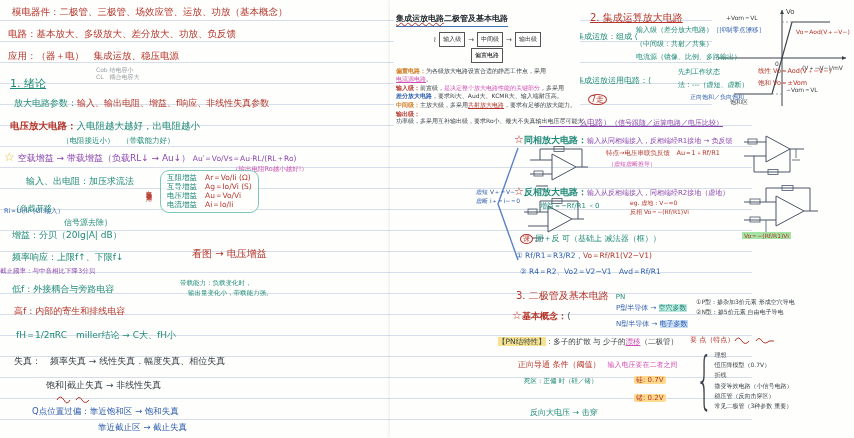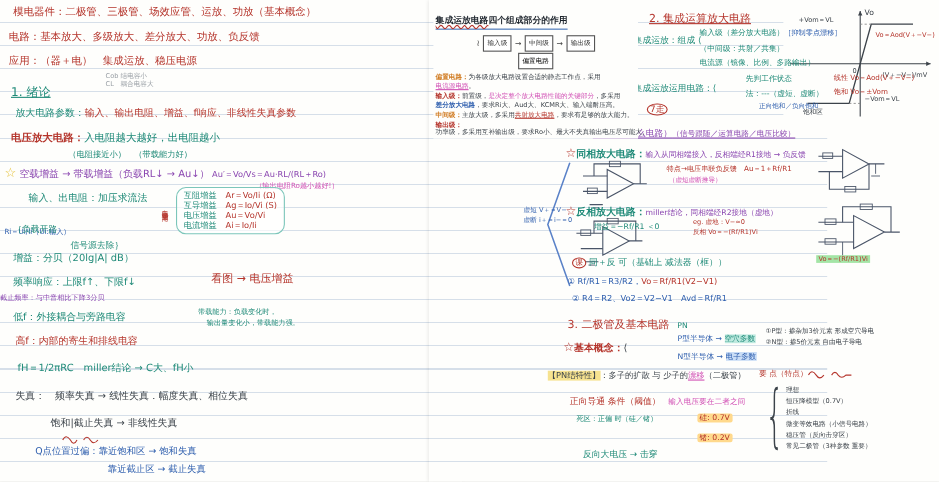--- a/index.html
+++ b/index.html
@@ -101,21 +101,21 @@
     <div class="blk " style="left: 14px; top: 356px; font-size: 9px;"><span class="seg c-ink">失真：　频率失真 → 线性失真．幅度失真、相位失真</span></div>
     <div class="blk " style="left: 46px; top: 380px; font-size: 9px;"><span class="seg c-ink">饱和|截止失真 → 非线性失真</span></div>
     <div class="blk " style="left: 32px; top: 406px; font-size: 8.5px;"><span class="seg c-blue">Q点位置过偏：</span><span class="seg c-blue">靠近饱和区 → 饱和失真</span></div>
     <div class="blk " style="left: 98px; top: 422px; font-size: 8.5px;"><span class="seg c-blue">靠近截止区 → 截止失真</span></div>
   </div>
 
 <div class="page" id="right-page">
   <div class="ruled" id="right-ruled"></div>
 
   <div id="printed">
-    <div class="ptitle"><span class="tw">集成运放电路</span><span>四个组成部分的作用</span></div>
+    <div class="ptitle"><span class="tw">集成运放电路</span><span>二极管及基本电路</span></div>
     <div class="pdiag">
       <span class="psrc">≀</span>
       <span class="pbox">输入级</span>
       <span class="parrow">→</span>
       <span class="pbox">中间级</span>
       <span class="parrow">→</span>
       <span class="pbox">输出级</span>
     </div>
     <div class="pbias">
       <span class="pbox">偏置电路</span>
@@ -212,21 +212,21 @@
     <div class="blk " style="left: 288px; top: 68px; font-size: 7px;"><span class="seg c-teal">先判工作状态</span></div>
     <div class="blk " style="left: 288px; top: 81px; font-size: 7px;"><span class="seg c-teal">法：---（虚短、虚断）</span></div>
     <div class="blk " style="left: 300px; top: 93px; font-size: 6px;"><span class="seg c-blue">正向饱和／负向饱和</span></div>
     <div class="blk " style="left: 368px; top: 68px; font-size: 6.5px;"><span class="seg c-red">线性 Vo＝Aod(V＋−V−)</span></div>
     <div class="blk " style="left: 368px; top: 80px; font-size: 6.5px;"><span class="seg c-red">饱和 Vo＝±Vom</span></div>
     <div class="blk " style="left: 198px; top: 94px; font-size: 8px;"><span class="seg c-red circ">7走</span></div>
     <div class="blk " style="left: 140px; top: 116px; font-size: 8px;"><span class="seg c-red" style="font-size: 10px;">☆</span><span class="seg c-purple u">（判断是什么电路）</span><span class="seg c-purple u" style="font-size: 7px;">（信号跟随／运算电路／电压比较）</span></div>
     <div class="blk " style="left: 124px; top: 134px; font-size: 9px;"><span class="seg c-red" style="font-size: 11px;">☆</span><span class="seg c-teal b">同相放大电路：</span><span class="seg c-purple" style="font-size: 7px;">输入从同相端接入，反相端经R1接地 → 负反馈</span></div>
     <div class="blk " style="left: 216px; top: 150px; font-size: 6.5px;"><span class="seg c-red">特点→电压串联负反馈　Au＝1＋Rf/R1</span></div>
     <div class="blk " style="left: 218px; top: 160px; font-size: 6px;"><span class="seg c-magenta">（虚短虚断推导）</span></div>
-    <div class="blk " style="left: 124px; top: 186px; font-size: 9px;"><span class="seg c-red" style="font-size: 11px;">☆</span><span class="seg c-teal b">反相放大电路：</span><span class="seg c-purple" style="font-size: 7px;">miller结论，同相端经R2接地（虚地）</span></div>
+    <div class="blk " style="left: 124px; top: 186px; font-size: 9px;"><span class="seg c-red" style="font-size: 11px;">☆</span><span class="seg c-teal b">反相放大电路：</span><span class="seg c-purple" style="font-size: 7px;">输入从反相端接入，同相端经R2接地（虚地）</span></div>
     <div class="blk " style="left: 150px; top: 202px; font-size: 7px;"><span class="seg c-teal">增益＝−Rf/R1 ＜0</span></div>
     <div class="blk " style="left: 240px; top: 199px; font-size: 6px;"><span class="seg c-red">eg. 虚地：V−≈0</span></div>
     <div class="blk " style="left: 240px; top: 208px; font-size: 6px;"><span class="seg c-red">反相 Vo＝−(Rf/R1)Vi</span></div>
     <div class="blk " style="left: 86px; top: 188px; font-size: 6px;"><span class="seg c-blue">虚短 V＋＝V−</span></div>
     <div class="blk " style="left: 86px; top: 197px; font-size: 6px;"><span class="seg c-blue">虚断 i＋＝i−＝0</span></div>
     <div class="blk " style="left: 130px; top: 234px; font-size: 8px;"><span class="seg c-red circ" style="font-size: 7px;">课</span><span class="seg c-teal"> 同＋反 可（基础上 减法器（框））</span></div>
     <div class="blk " style="left: 126px; top: 252px; font-size: 7.5px;"><span class="seg c-blue">① Rf/R1＝R3/R2，</span><span class="seg c-red">Vo＝Rf/R1(V2−V1)</span></div>
     <div class="blk " style="left: 130px; top: 268px; font-size: 7.5px;"><span class="seg c-blue">② R4＝R2、Vo2＝V2−V1　Avd＝Rf/R1</span></div>
     <div class="blk " style="left: 352px; top: 232px; font-size: 6px;"><span class="seg c-red hl-green">Vo＝−(Rf/R1)Vi</span></div>
     <div class="blk " style="left: 126px; top: 290px; font-size: 10px;"><span class="seg c-red">3. 二极管及基本电路</span><span class="seg c-teal" style="font-size: 7px;">　PN</span></div>

